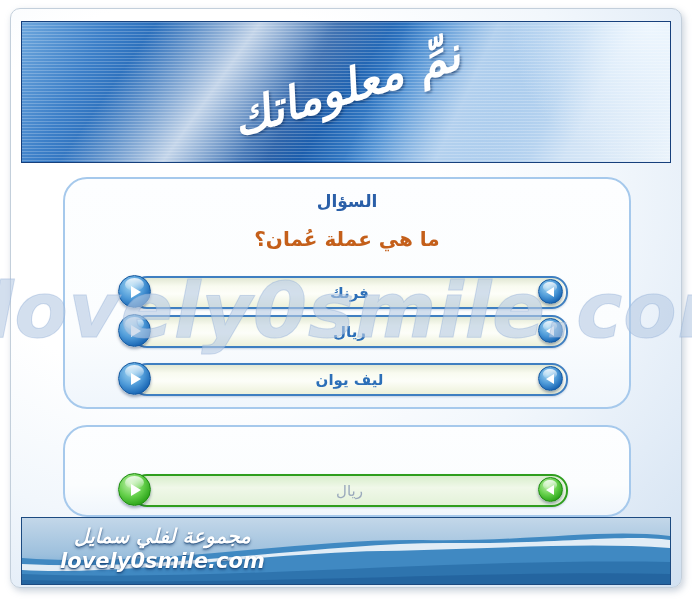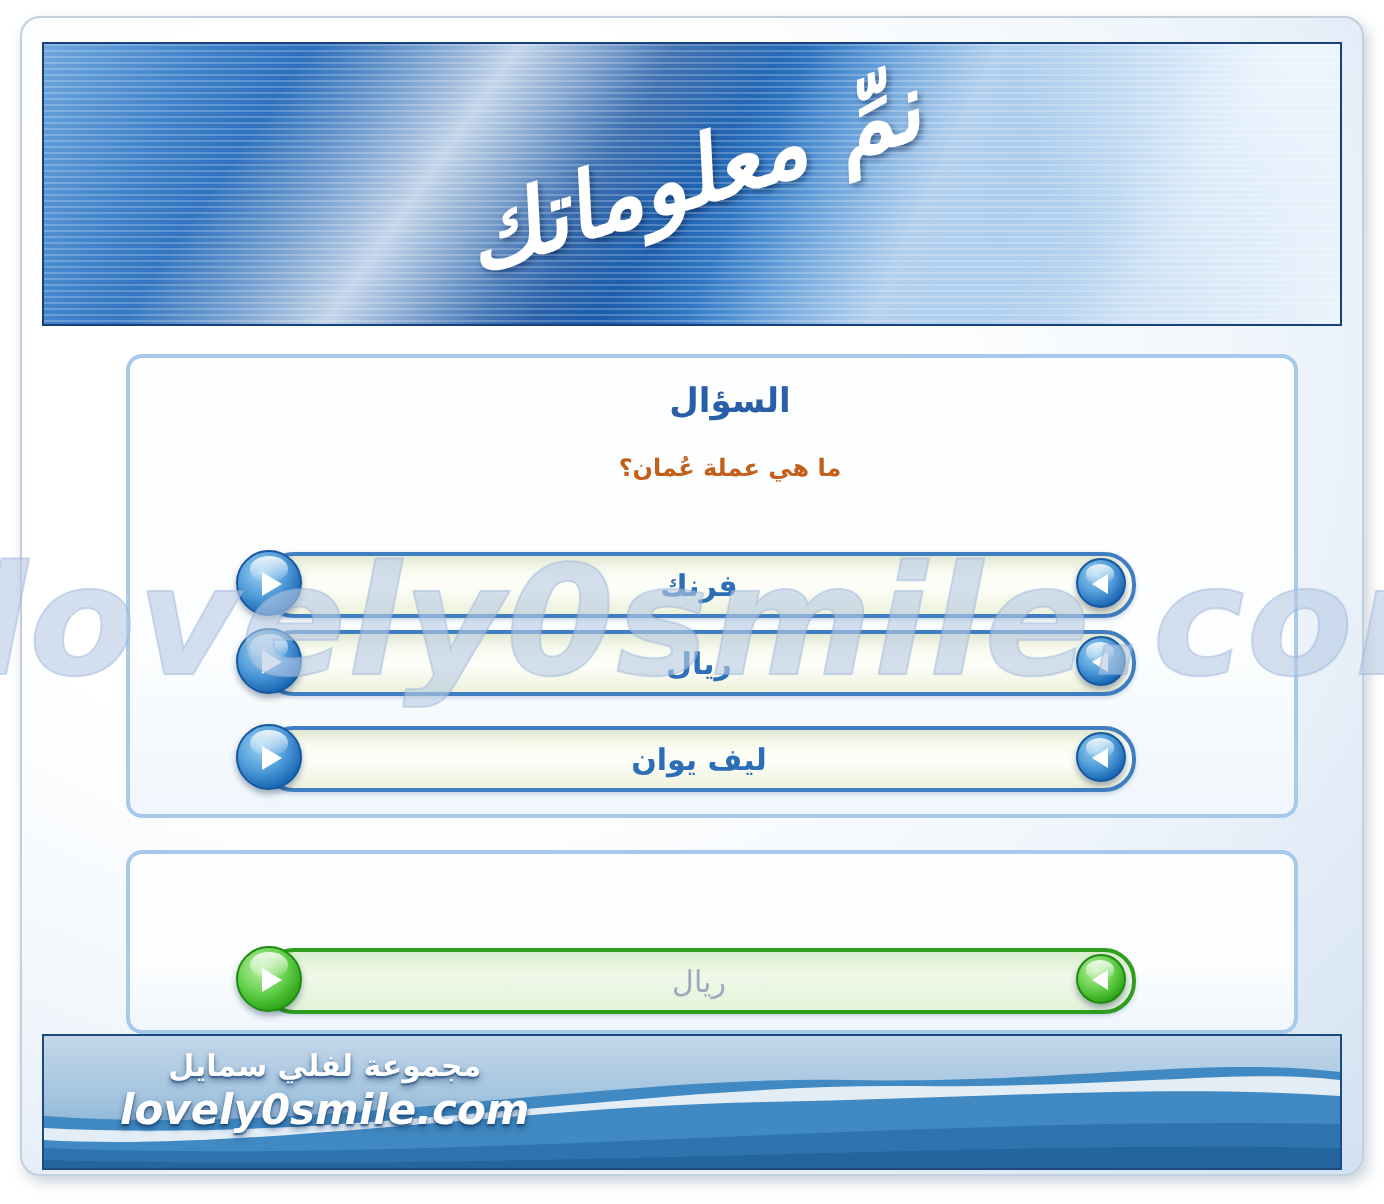--- a/index.html
+++ b/index.html
@@ -44,34 +44,33 @@
     font-size:76px; font-style:italic; font-weight:bold; letter-spacing:1px;
     color: rgba(226,236,248,0.22);
     -webkit-text-stroke: 1px rgba(150,178,214,0.45);
     text-shadow: 0 0 1px rgba(160,185,220,0.5);
     transform: scaleX(1.02);
     white-space:nowrap;
   }
   
   .panel {
     position:absolute; left:52px; width:564px;
-    border:2px solid #a6c9ec; border-radius:8px;
+    border:2px solid #a6c9ec; border-radius:24px;
     background: linear-gradient(180deg, #fdfeff 0%, #fbfdfe 65%, #f0f6fc 100%);
     z-index:2;
-    padding-left:18px;
   }
   .panel.qbox { top:168px; height:228px; }
   .panel.abox { top:416px; height:88px; }
   .panel-title {
     margin-top:12px; text-align:center;
     font-size:17px; font-weight:bold; color:#2a5fa8;
   }
   .question-text {
     margin-top:16px; text-align:center;
-    font-size:12px; font-weight:bold; color:#c45f1a;
+    font-size:20px; font-weight:bold; color:#c45f1a;
   }
   
   .pill {
     position:absolute; left:66px; width:433px; height:29px;
     border:2px solid #3f7fc1; border-radius:16px;
     background: linear-gradient(180deg, #e2e8d4 0%, #f9fbf0 28%, #fdfef9 55%, #edf1da 100%);
     box-shadow: 0 1px 2px rgba(60,100,150,0.25);
     display:flex; align-items:center; justify-content:center;
   }
   .pill .label {
@@ -111,22 +110,23 @@
   .footer {
     position:absolute; left:10px; top:508px; width:648px; height:66px;
     border:1px solid #1c4a80; overflow:hidden;
     background: linear-gradient(180deg, #c3d7e9 0%, #9dc0dd 55%, #5e9ccf 100%);
   }
   .footer svg { position:absolute; inset:0; display:block; }
   .footer-text {
     position:absolute; left:38px; top:6px; z-index:3; text-align:center;
   }
   .footer-group {
-    font-size:15px; font-weight:bold; color:#ffffff;
+    font-size:20px; font-weight:bold; color:#ffffff;
     text-shadow: 0 1px 1px rgba(25,70,120,0.7), 0 2px 3px rgba(20,60,110,0.55);
+    font-style: italic;
   }
   .footer-site {
     font-size:21px; font-weight:bold; font-style:italic; color:#ffffff;
     text-shadow: 0 1px 1px rgba(25,70,120,0.8), 0 2px 3px rgba(20,60,110,0.6);
     margin-top:1px;
   }
   [dir="rtl"] { direction:rtl; }
 </style>
 </head>
 <body>

